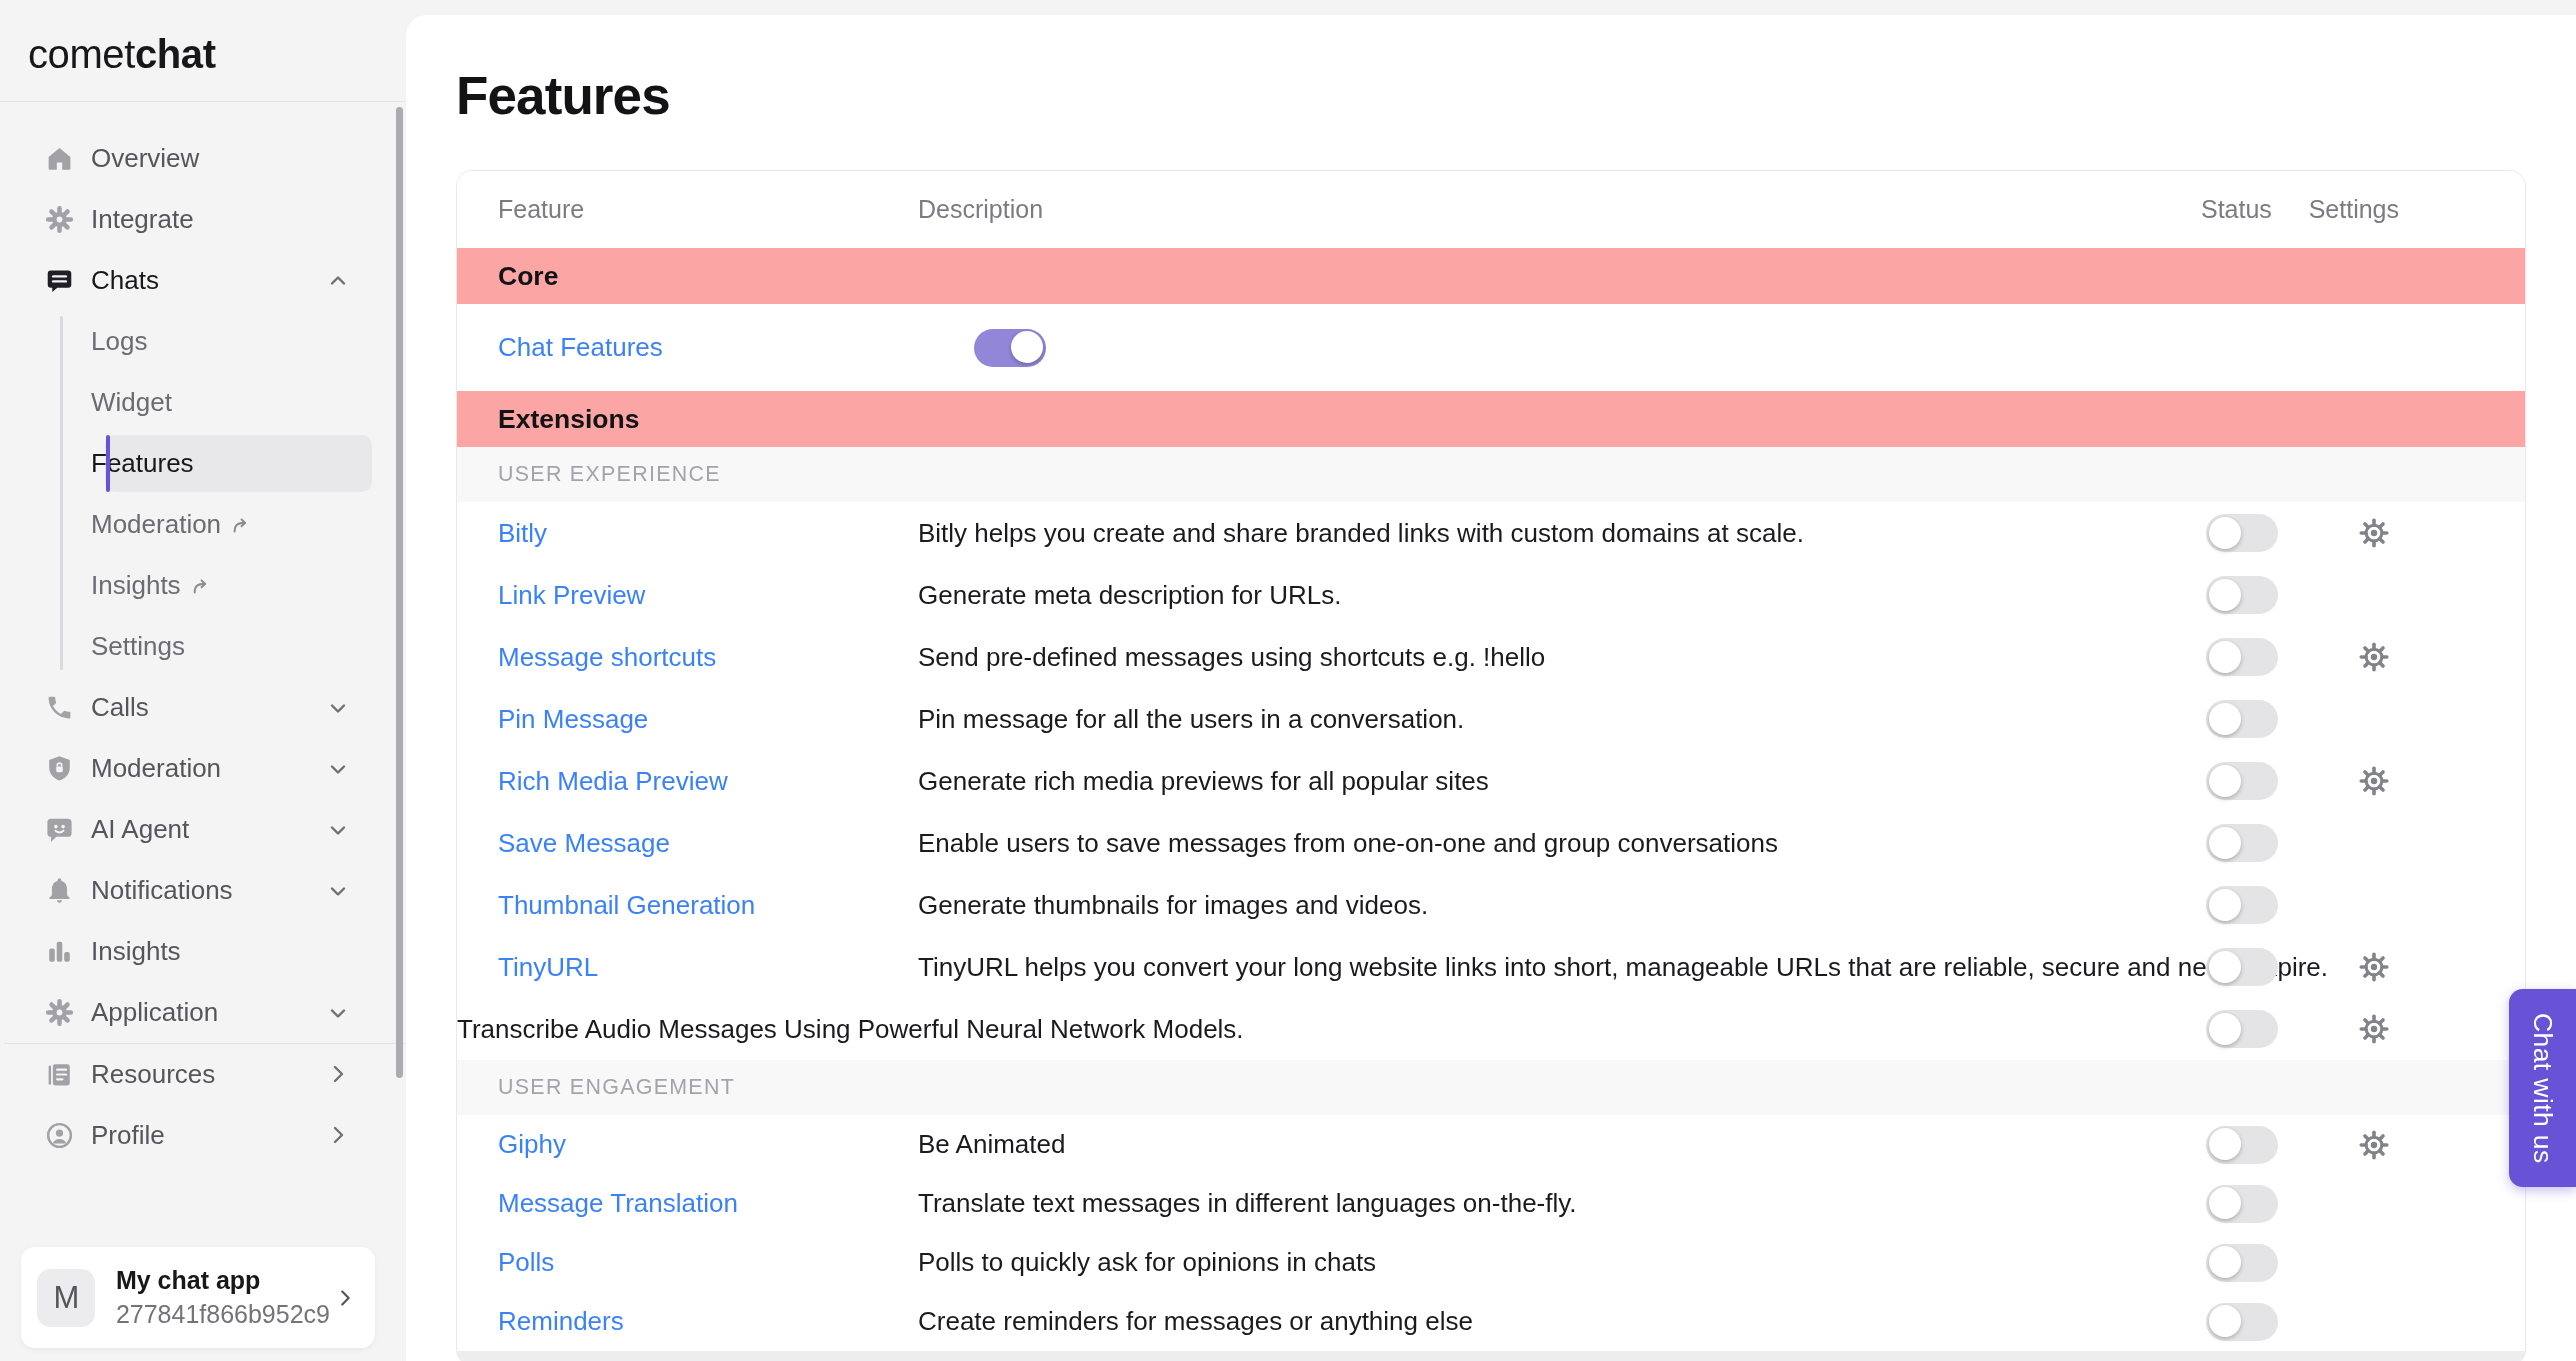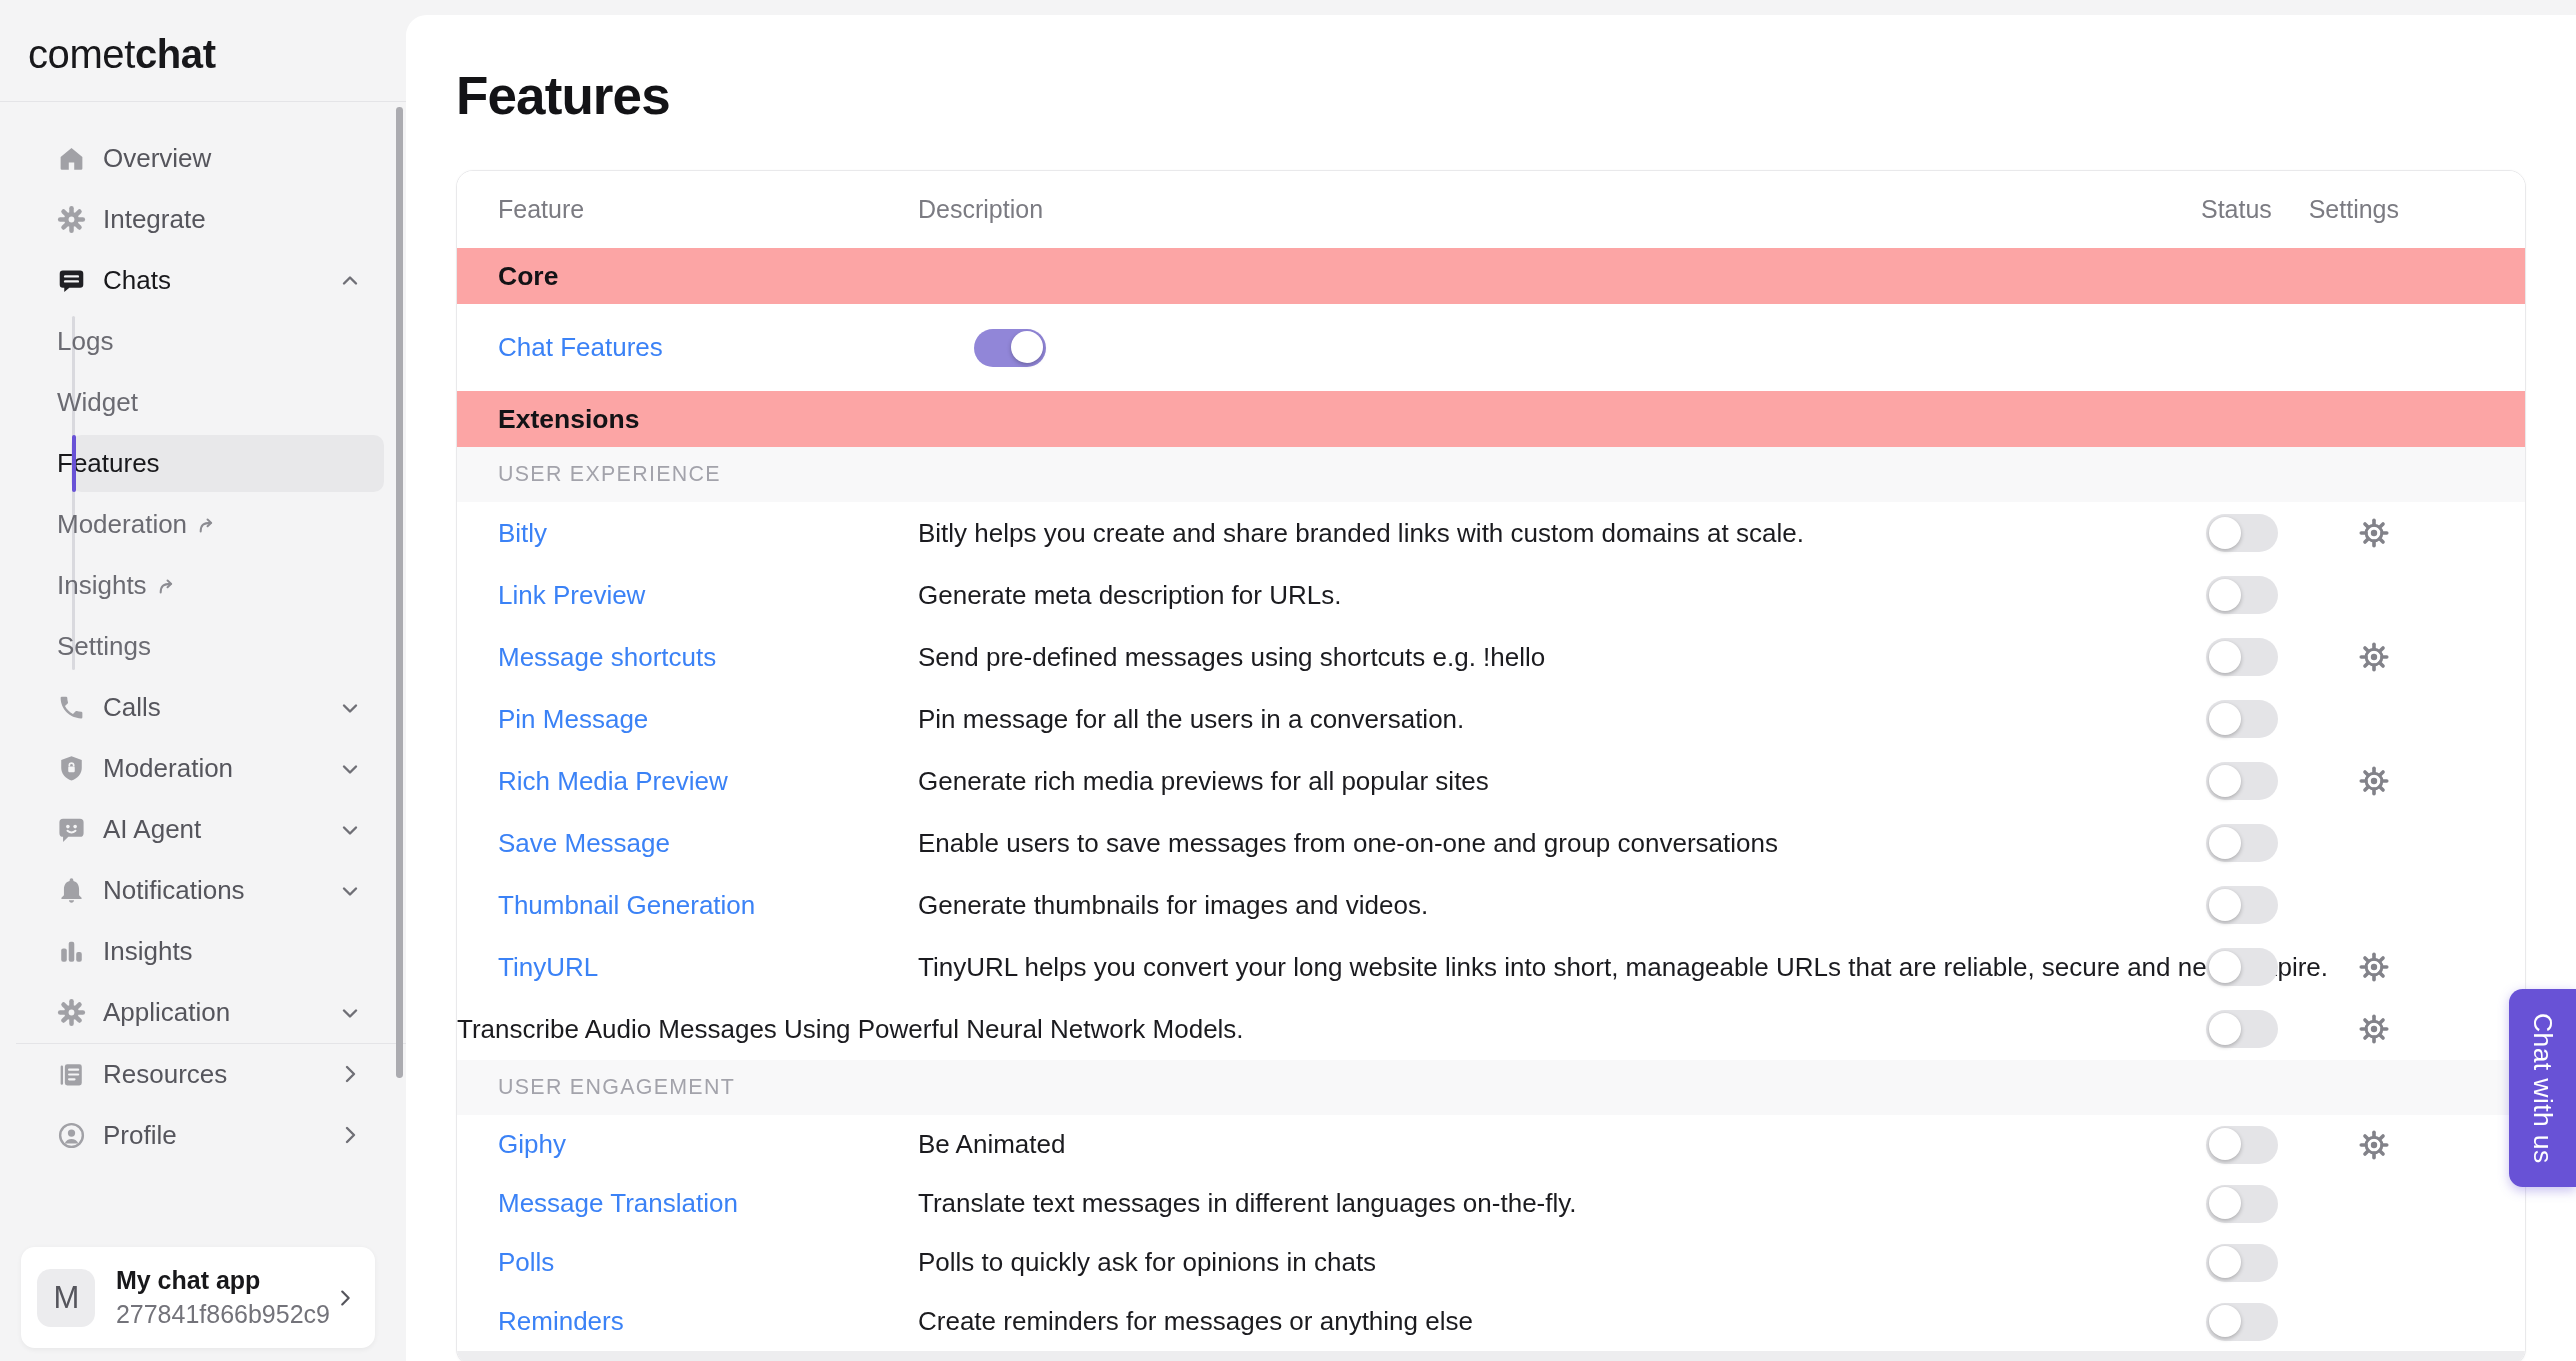--- a/index.html
+++ b/index.html
@@ -8,32 +8,32 @@
     font-family: "Liberation Sans", sans-serif;
     background:#f4f4f5;
     color:#18181b;
     position:relative;
   }
   
   .sidebar { position:absolute; left:0; top:0; width:406px; height:1361px; background:#f4f4f5; }
   .logo { position:absolute; left:28px; top:32px; font-size:40px; letter-spacing:-0.4px; color:#18181b; }
   .logo b { font-weight:700; }
   .sidebar-divider-top { position:absolute; left:0; top:101px; width:406px; height:0.9px; background:#e4e4e7; }
-  .nav { position:absolute; left:16px; top:102px; width:406px; bottom:0; padding-top:26px; }
+  .nav { position:absolute; left:4px; top:102px; width:406px; bottom:0; padding-top:26px; }
   .nav-item { position:relative; height:61px; display:flex; align-items:center; padding-left:41px; cursor:pointer; }
   .nav-item .ic { width:29px; height:29px; flex:0 0 29px; margin-right:17px; display:flex; align-items:center; justify-content:center; color:#a1a1a6; }
   .nav-item .ic svg { width:29px; height:29px; }
   .nav-item .lbl { font-size:26px; color:#55555c; }
   .nav-item.active .lbl { color:#18181b; font-weight:500; }
   .nav-item.active .ic { color:#202024; }
   .nav-item .chev { position:absolute; right:60px; width:24px; height:24px; color:#6f6f76; display:flex; }
   .nav-item .chev svg{ width:24px; height:24px; }
   .sublist { position:relative; }
   .sublist:before { content:""; position:absolute; left:56px; top:5.1px; bottom:6.8px; width:3.4px; background:#d9d9de; border-radius:1.7px; }
-  .sub-item { position:relative; height:61px; display:flex; align-items:center; padding-left:41px; cursor:pointer; }
+  .sub-item { position:relative; height:61px; display:flex; align-items:center; padding-left:41px; cursor:pointer;margin-left:46px; }
   .sub-item .lbl { font-size:26px; color:#6b6b72; display:flex; align-items:center; gap:10.2px; }
   .sub-item.selected .selbg { position:absolute; left:55px; right:38px; top:1.7px; bottom:1.7px; background:#e8e8ea; border-radius:10.2px; }
   .sub-item.selected:before { content:""; position:absolute; left:56px; top:1.7px; bottom:1.7px; width:4.3px; background:#6852D6; border-radius:2.6px; z-index:2; }
   .sub-item.selected .lbl { color:#18181b; }
   .sub-item .lbl, .sub-item .ext { position:relative; z-index:1; }
   .ext { width:22px; height:22px; color:#8c8c92; }
   .ext svg { width:22px; height:22px; }
   .nav-divider { height:0.9px; background:#e4e4e7; margin:0; }
   .sb-scroll { position:absolute; left:396px; top:107px; width:6.8px; height:971px; background:#ababb0; border-radius:3.4px; }
   .app-card { position:absolute; left:21.4px; top:1247px; width:354px; height:101px; background:#ffffff; border-radius:13.7px;

